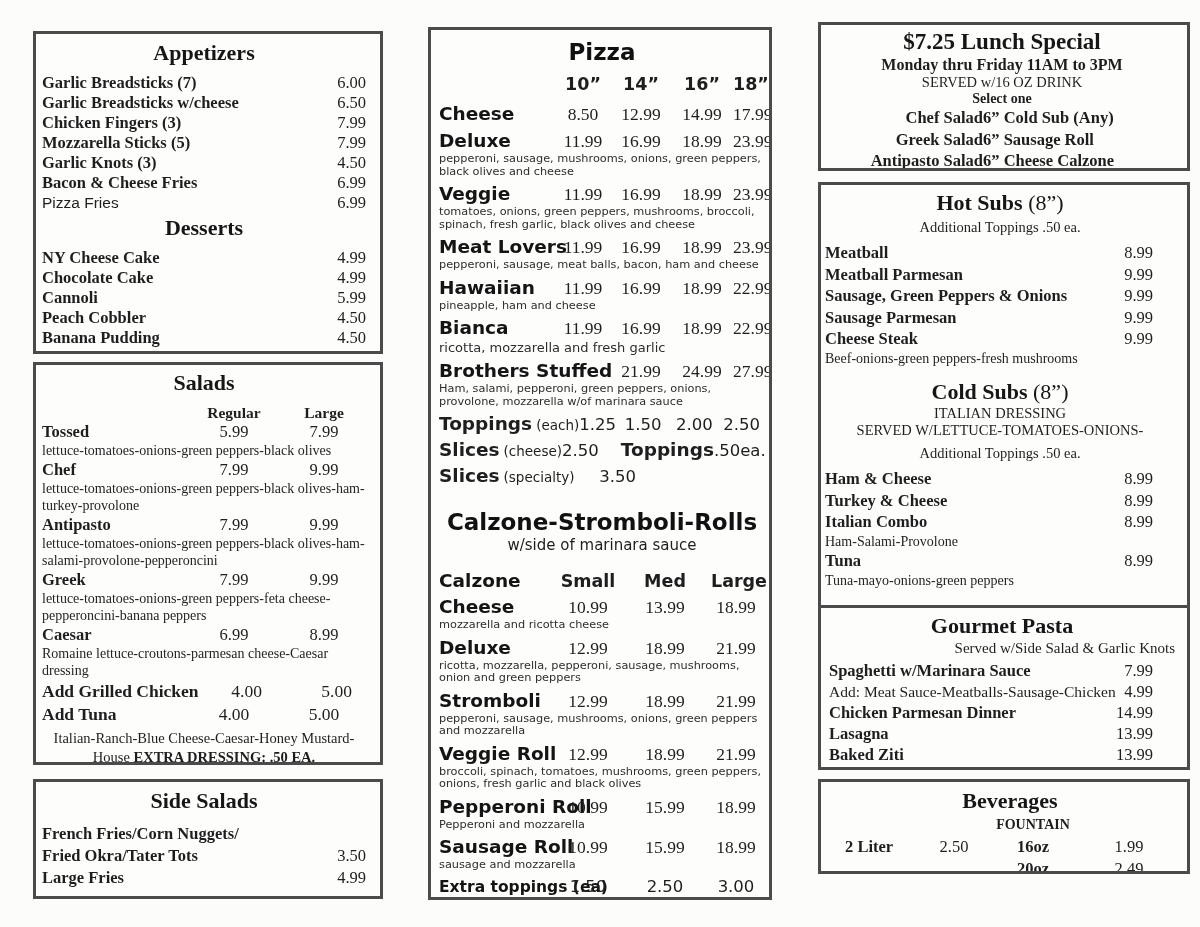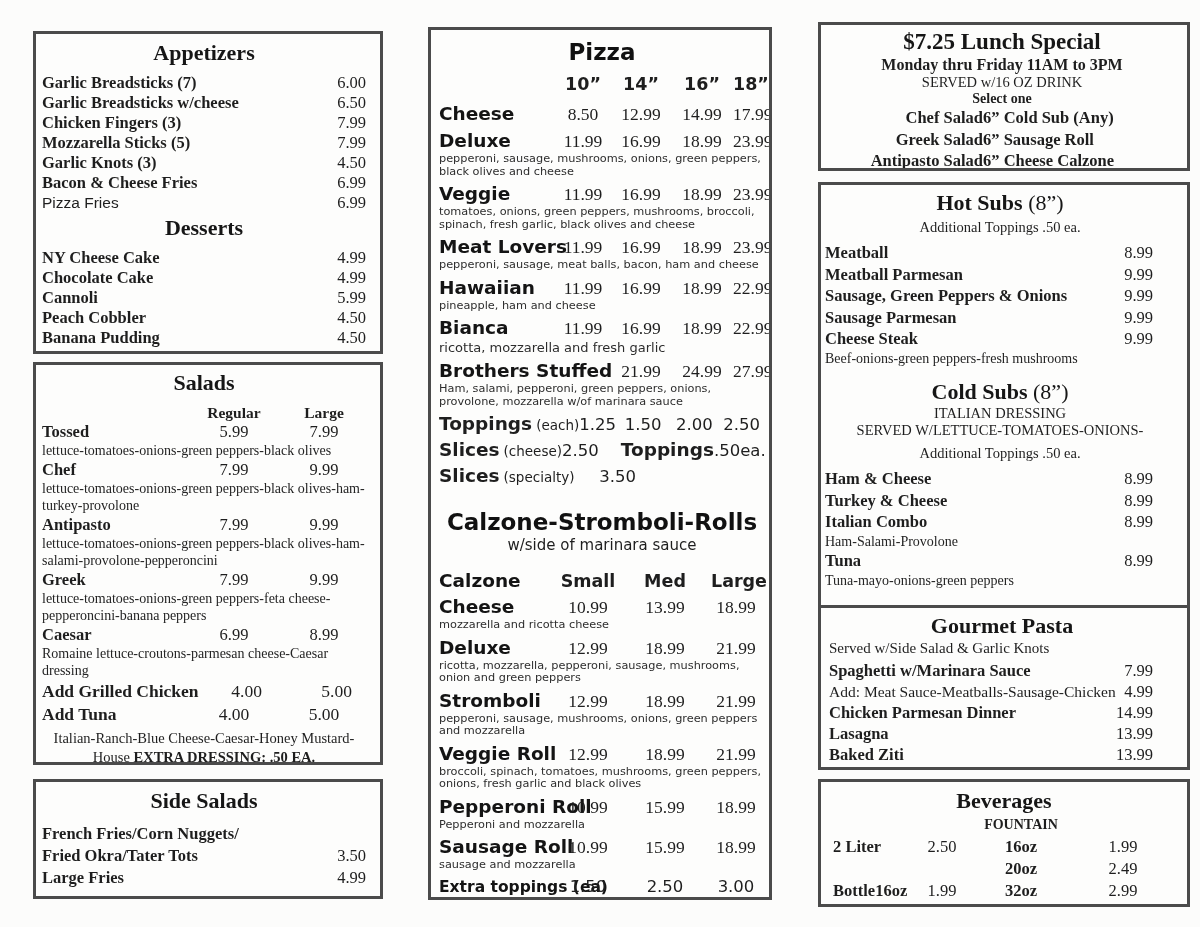--- a/index.html
+++ b/index.html
@@ -45,34 +45,34 @@
   .tp-row{display:flex;align-items:baseline;margin-top:5px;}
   .tp-row .lbl{font-weight:bold;font-size:18.5px;white-space:nowrap;}
   .tp-row .sub{font-size:13.5px;margin-left:4px;white-space:nowrap;}
   .tp-row .p{font-size:16.5px;text-align:center;}
   .mid-sub{text-align:center;font-size:15px;line-height:18px;}
   
   .rbox{left:818px;width:372px;}
   #box-lunch{top:22px;height:149px;padding:4px 12px 0 8px;}
   #box-subs{top:182px;height:522px;padding:5px 12px 0 4px;}
   #box-pasta{top:605px;height:165px;padding:5px 12px 0 8px;}
-  #box-bev{top:779px;height:128px;padding:6px 12px 0 12px;}
+  #box-bev{top:779px;height:95px;padding:6px 12px 0 24px;}
   .ctr{text-align:center;}
   .lunch-line1{font-size:16px;font-weight:bold;line-height:19px;}
   .lunch-line2{font-size:14.5px;line-height:17px;}
   .lunch-line3{font-size:14px;font-weight:bold;line-height:16px;}
   .lrow{display:flex;align-items:baseline;font-size:16.5px;line-height:21.5px;}
   .lrow .lft{flex:1;font-weight:bold;text-align:right;}
   .lrow .rgt{width:192px;font-weight:bold;}
   .subtitle-sz{font-weight:normal;}
   .note{text-align:center;font-size:14.5px;line-height:18px;margin:2px 0 6px 0;}
   .served{text-align:center;font-size:14.5px;line-height:17px;}
   #box-subs .row .pr, #box-pasta .row .pr{padding-right:22px;}
   #box-subs .row{line-height:21.5px;}
-  .pasta-sub{text-align:left;font-size:15px;line-height:18px;margin-bottom:3px;}
+  .pasta-sub{text-align:right;font-size:15px;line-height:18px;margin-bottom:3px;}
   #box-pasta .row{line-height:21px;font-size:16.5px;}
   #box-pasta .row .nm.plain{font-family:"Liberation Serif", serif;font-size:15.5px;}
   .bev-grid{display:grid;grid-template-columns:80px 58px 100px 1fr;align-items:baseline;
             font-size:16.5px;line-height:22px;}
   .bev-grid .bn{font-weight:bold;white-space:nowrap;}
   .bev-grid .bp{text-align:center;}
   .bev-grid .fh{font-weight:bold;font-size:14px;text-align:center;}
 </style>
 </head>
 <body>

